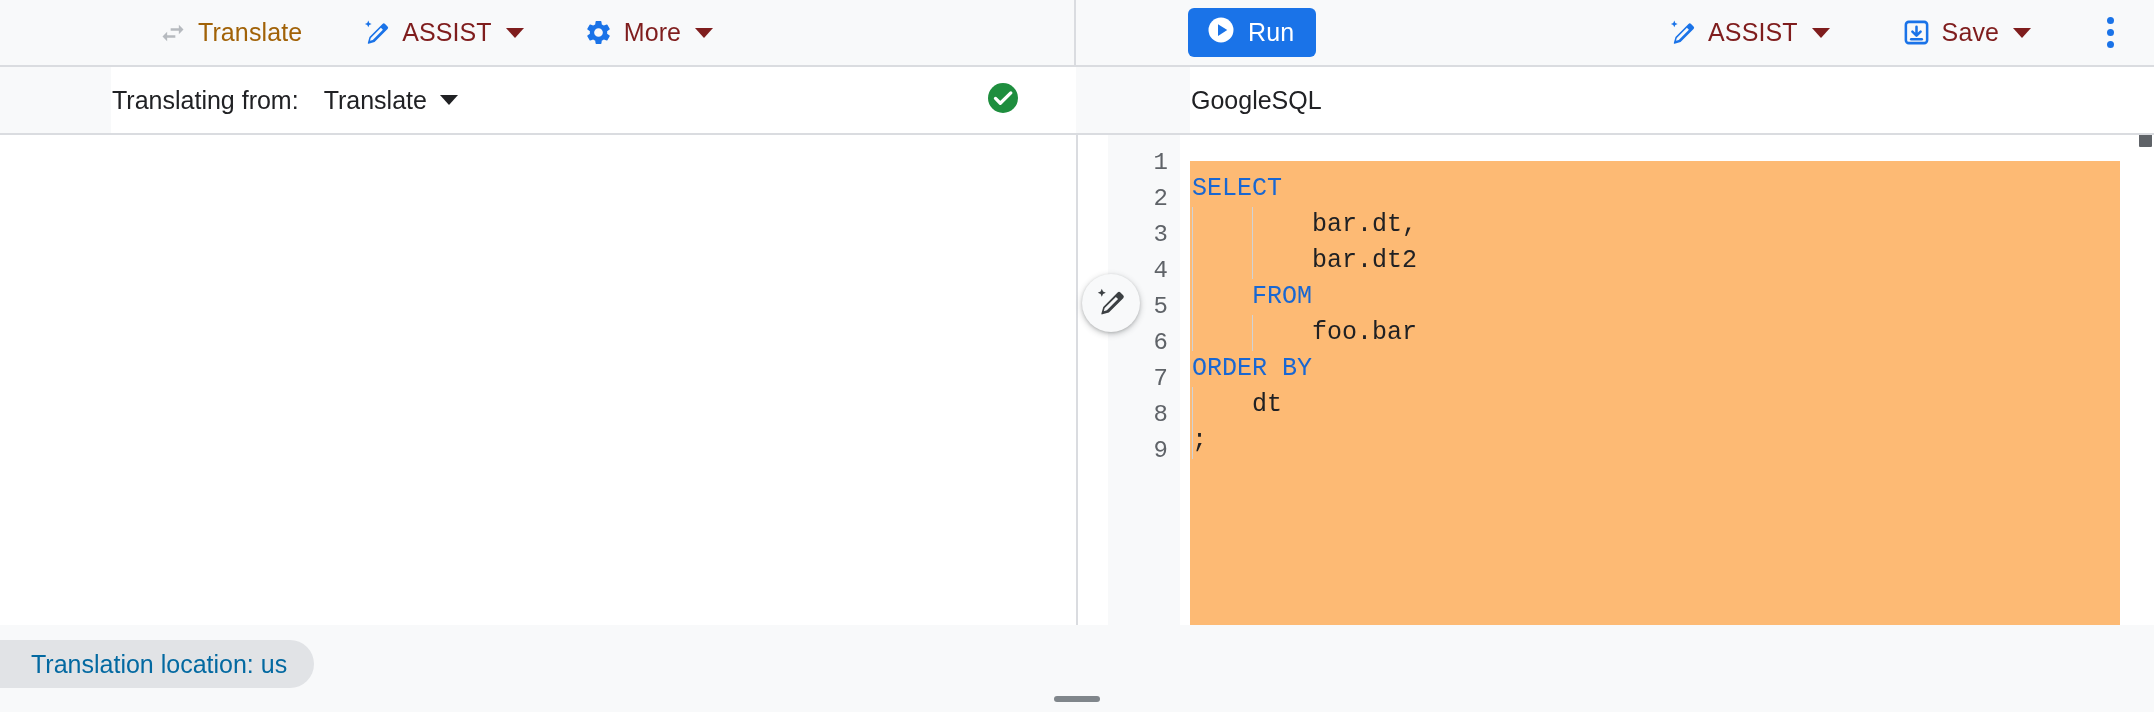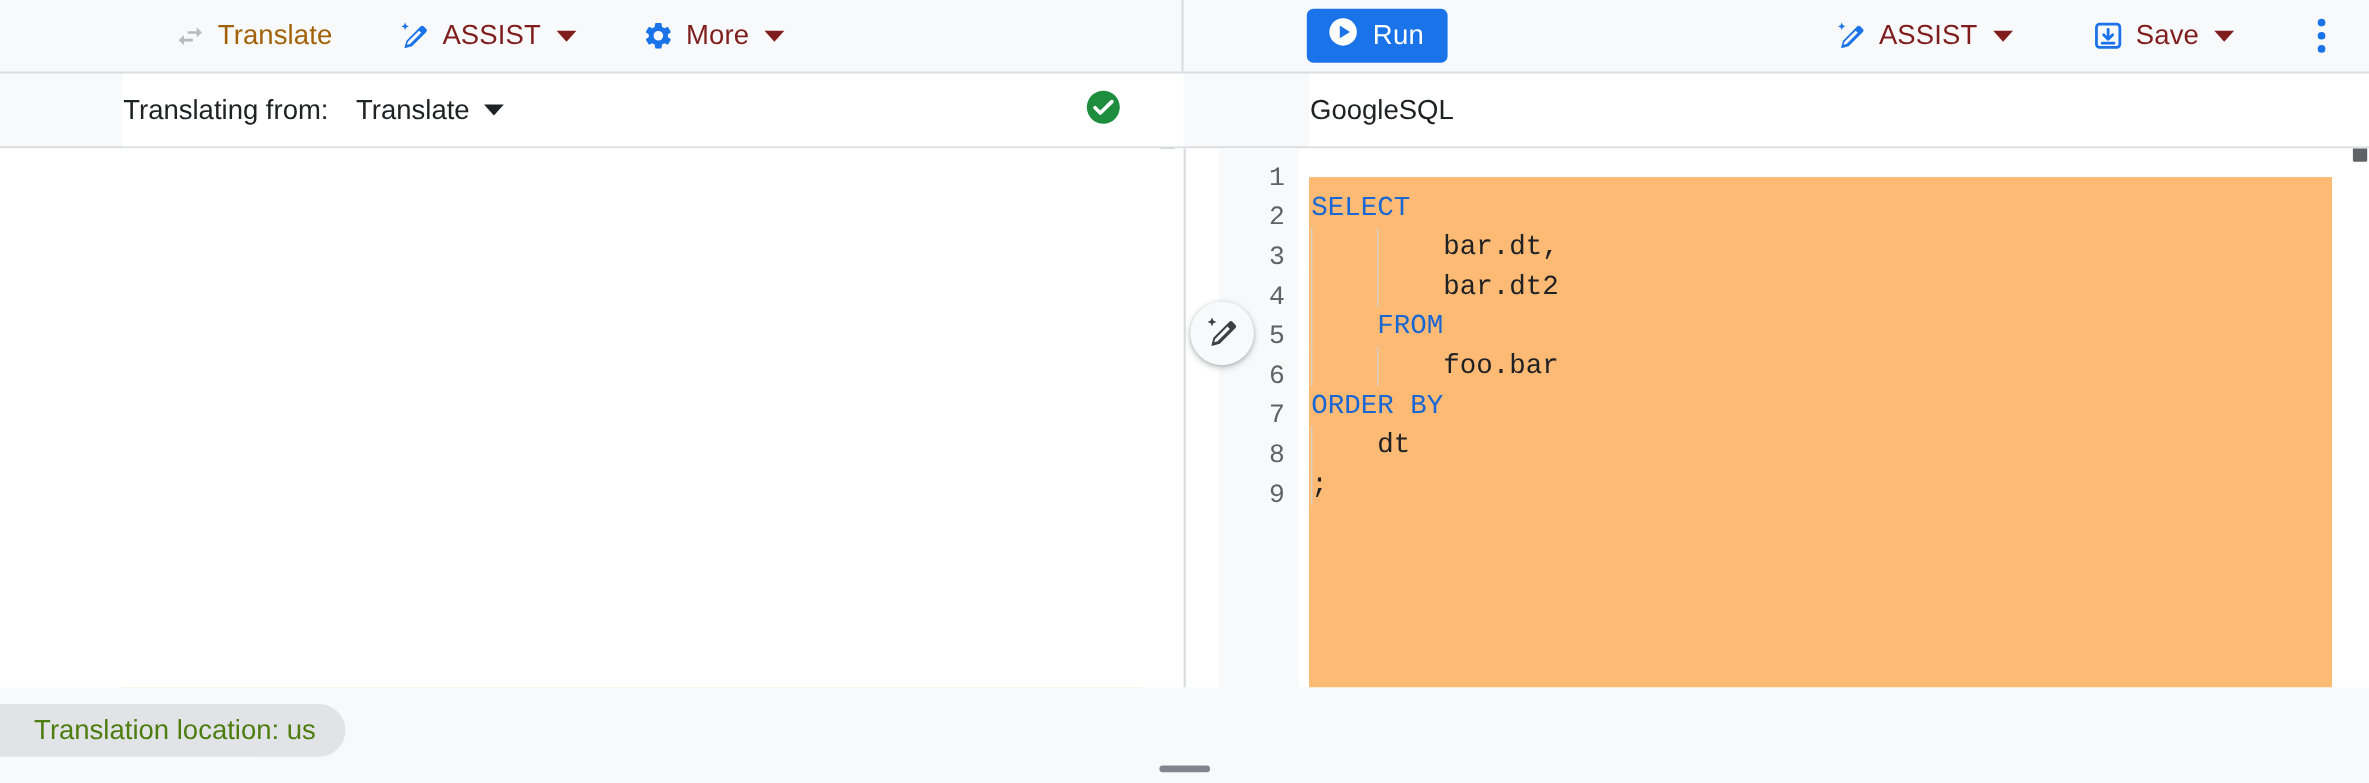--- a/index.html
+++ b/index.html
@@ -308,21 +308,21 @@
   }
   .loc-chip {
     position: absolute;
     left: 0; top: 15px;
     height: 48px;
     display: inline-flex;
     align-items: center;
     padding: 0 27px 0 31px;
     border-radius: 0 24px 24px 0;
     background: #e1e3e6;
-    color: #4d7c0f;
+    color: #0369a1;
     font-size: 25px;
     white-space: nowrap;
   }
   .bottom-handle {
     position: absolute;
     left: 50%;
     transform: translateX(-50%);
     bottom: 10px;
     width: 46px; height: 6px;
     border-radius: 3px;

